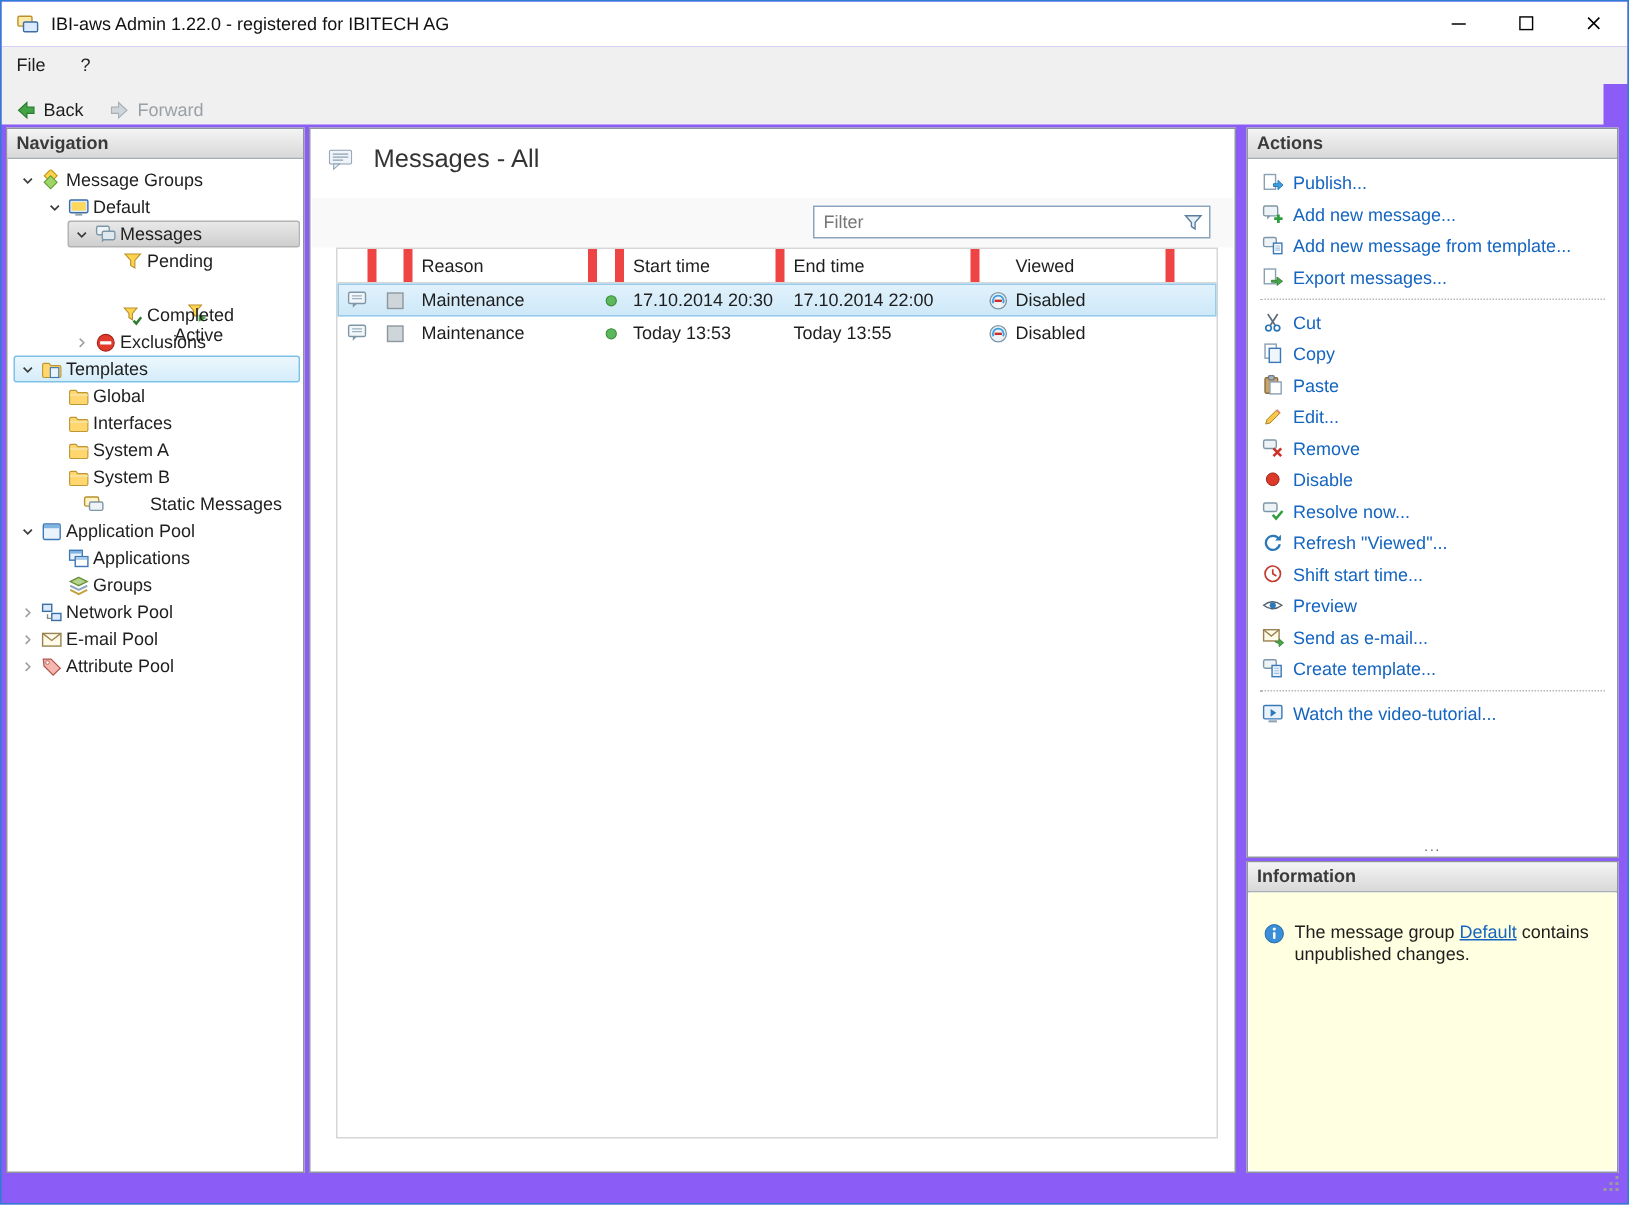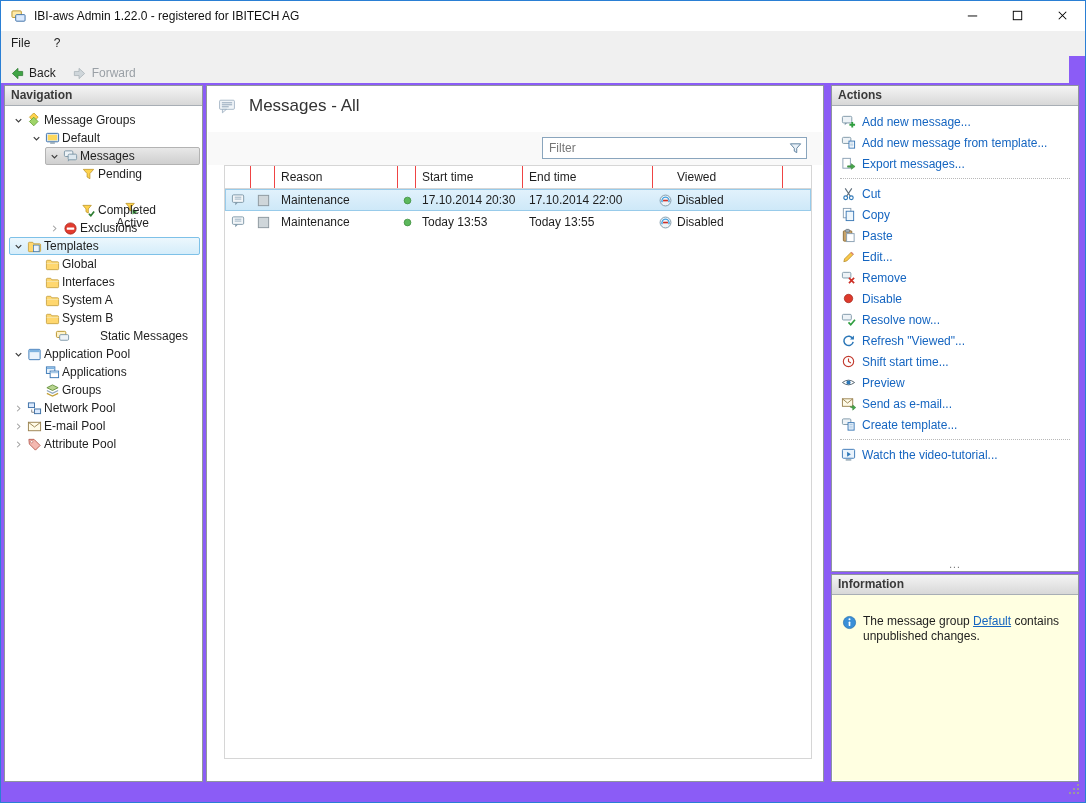--- a/index.html
+++ b/index.html
@@ -50,21 +50,21 @@
   .mtitle{font-size:17px;color:#333}
   .filterband{position:absolute;left:1px;right:1px;top:46px;height:33px;background:#f9f9f9}
   .filterwrap{position:absolute;left:335px;top:51px;width:265px;height:22px}
   .filterwrap input{width:100%;height:100%;border:1px solid #8aa5bd;padding:0 40px 0 6px;font-family:inherit;font-size:12px;color:#222;outline:none}
   .filterwrap input::placeholder{color:#767676}
   .funnel{position:absolute;right:4px;top:3px}
 
   
   .tbl{position:absolute;left:17px;top:79px;width:588px;height:594px;border:1px solid #d6d6d6;background:#fff}
   .thead{display:flex;height:23px;border-bottom:1px solid #d6d6d6}
-  .th{display:flex;align-items:center;border-right:1px solid #ef4444;color:#1e1e1e}
+  .th{display:flex;align-items:center;border-right:6px solid #ef4444;color:#1e1e1e}
   .td{display:flex;align-items:center;height:100%}
   .c0{width:26px;justify-content:center}
   .c1{width:24px;justify-content:center}
   .c2{width:123px;padding-left:6px}
   .c3{width:18px;justify-content:center}
   .c4{width:107px;padding-left:6px}
   .c5{width:130px;padding-left:6px}
   .c6{width:130px;padding-left:4px}
   .thv{padding-left:24px}
   .c7{flex:1;border-right:none}
@@ -500,20 +500,29 @@
         </div>
     </div>
   </div>
 
   <div class="panel actions">
     <div class="phead">Actions</div>
     <div class="alist" id="actions-list">
         <div class="aitem">
           <span class="ic">
             <svg viewBox="0 0 16 16">
+              <rect x="2" y="2.5" width="8" height="10.5" fill="#fff" stroke="#8aa0b4"></rect>
+              <path d="M8.5 9h3.2V6.6L15.3 10l-3.6 3.3V11H8.5z" fill="#3f9fe0" stroke="#1c6fae" stroke-width="0.6"></path>
+            </svg>
+          </span>
+          <span>Publish...</span>
+        </div>
+        <div class="aitem">
+          <span class="ic">
+            <svg viewBox="0 0 16 16">
               <rect x="1.5" y="2.5" width="10" height="7" rx="1.2" fill="#eef3f7" stroke="#7e97a8"></rect>
               <path d="M4 9.5v2.5l2.5-2.5z" fill="#7e97a8"></path>
               <path d="M12 8.5v6M9 11.5h6" stroke="#2f9e3f" stroke-width="2"></path>
             </svg>
           </span>
           <span>Add new message...</span>
         </div>
         <div class="aitem">
           <span class="ic">
             <svg viewBox="0 0 16 16">

